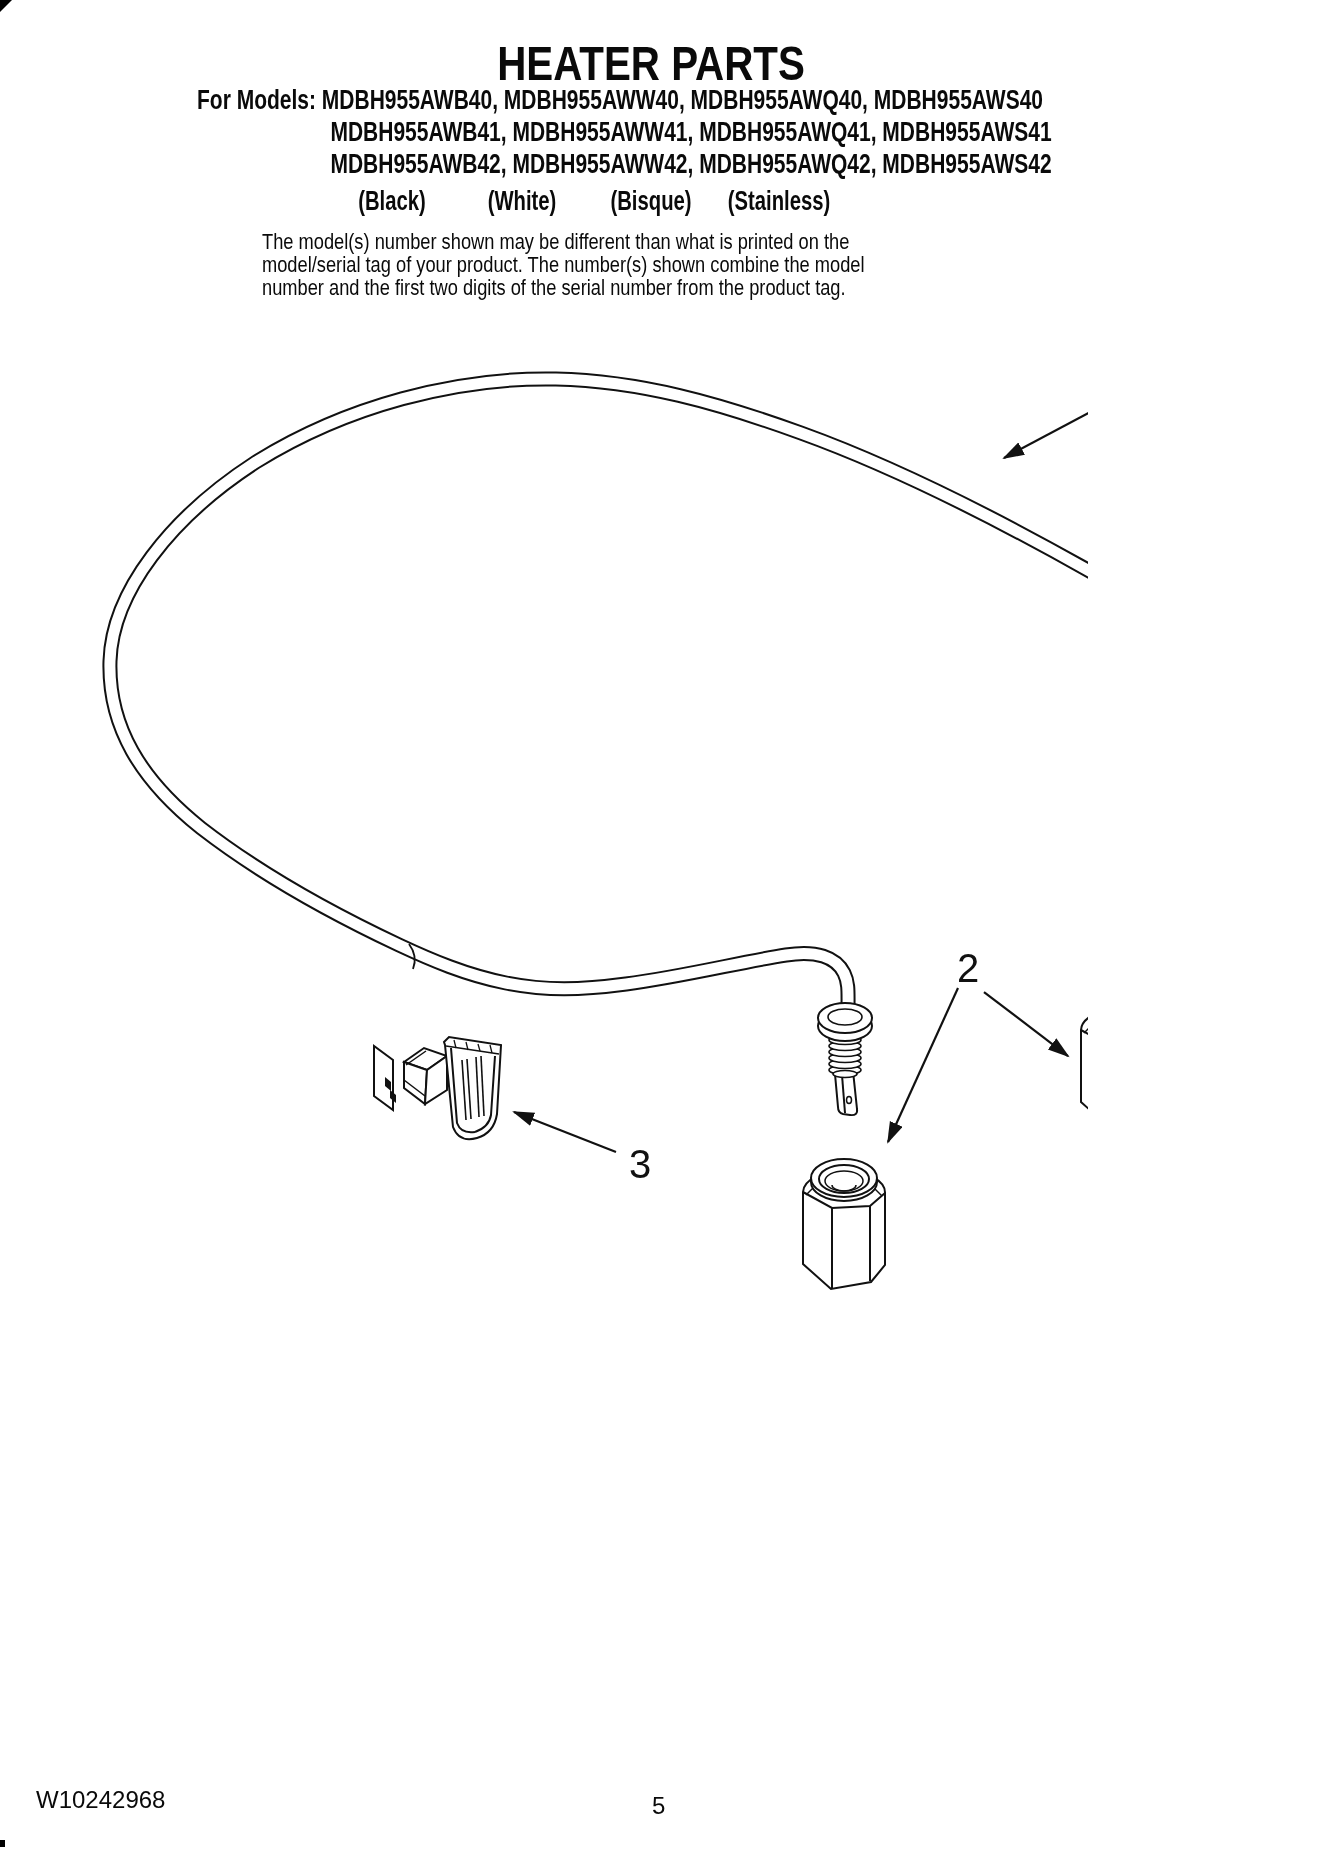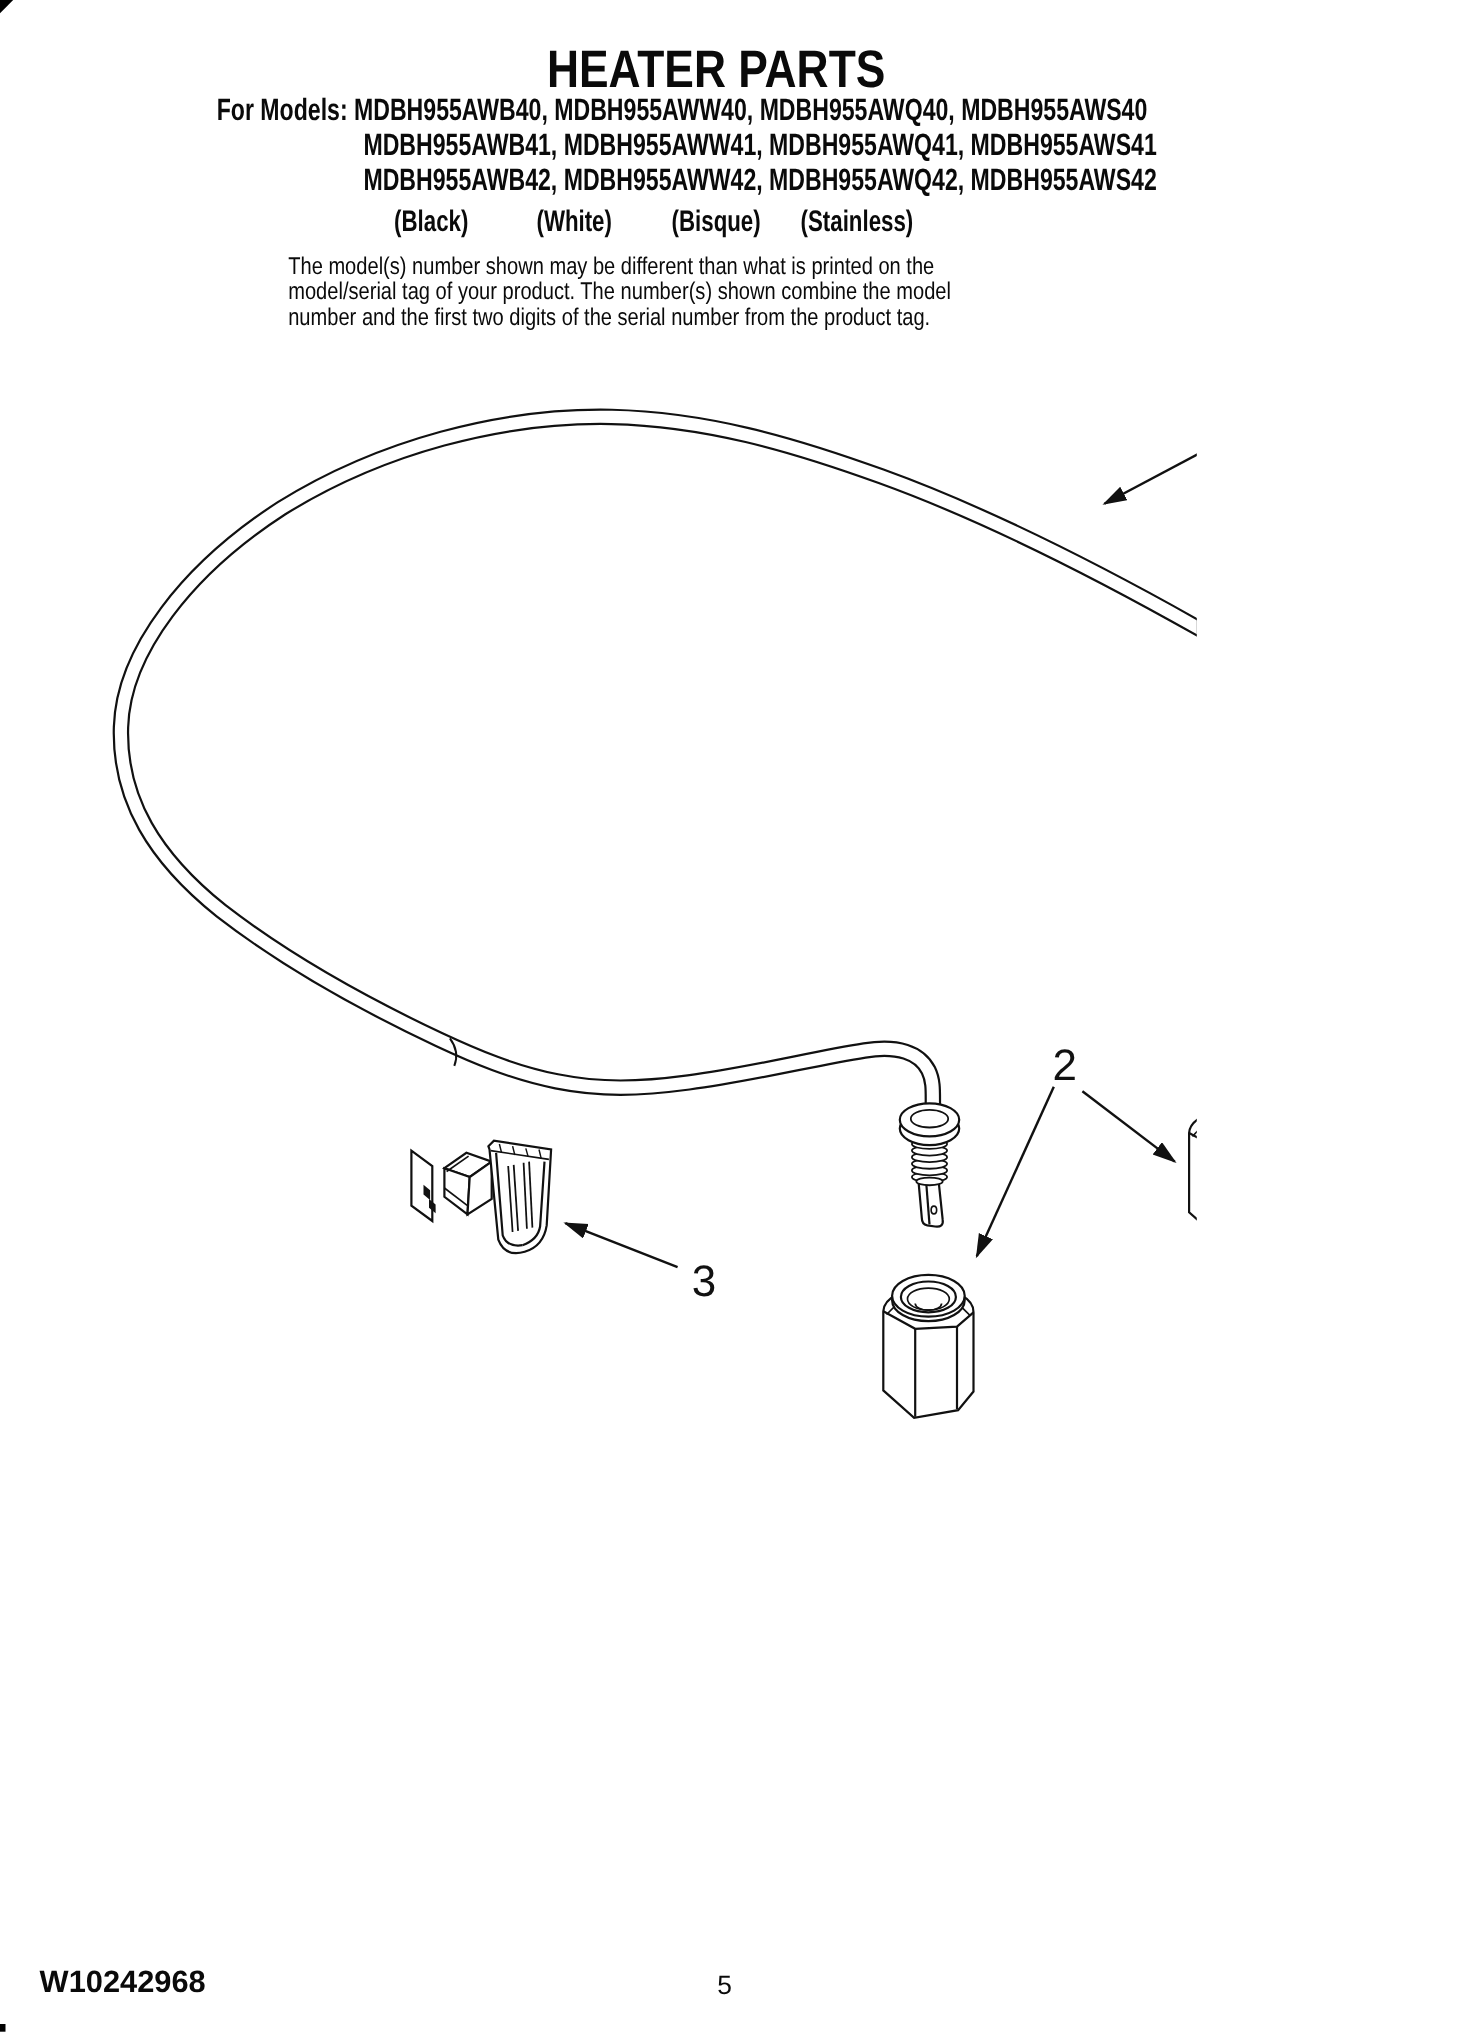--- a/index.html
+++ b/index.html
@@ -24,21 +24,21 @@
     position:absolute; top:186px; transform:translateX(-50%) scaleX(.75);
     font-size:27px; font-weight:700; white-space:nowrap; color:#0a0a0a;
   }
   .c1 { left:392px; } .c2 { left:522px; } .c3 { left:651px; } .c4 { left:779px; }
   .nline {
     position:absolute; left:262px; transform:scaleX(.83); transform-origin:0 50%;
     font-size:22px; font-weight:400; white-space:nowrap; color:#0a0a0a;
   }
   .n1 { top:229px; } .n2 { top:252px; } .n3 { top:275px; }
   .diagram-svg { position:absolute; left:0; top:0; }
-  .docnum  { position:absolute; left:36px;  top:1786px; font-size:28px; color:#0a0a0a;font-weight:bold; }
+  .docnum  { position:absolute; left:36px;  top:1786px; font-size:24px; color:#0a0a0a; }
   .pagenum { position:absolute; left:652px; top:1792px; font-size:24px; color:#0a0a0a; }
   .corner-tl {
     position:absolute; top:0; left:0; width:0; height:0;
     border-top:12px solid #000; border-right:12px solid transparent;
   }
   .corner-bl { position:absolute; left:0; top:1840px; width:5px; height:7px; background:#000; }
   svg text { font-family:"Liberation Sans", sans-serif; }
 </style>
 </head>
 <body>

